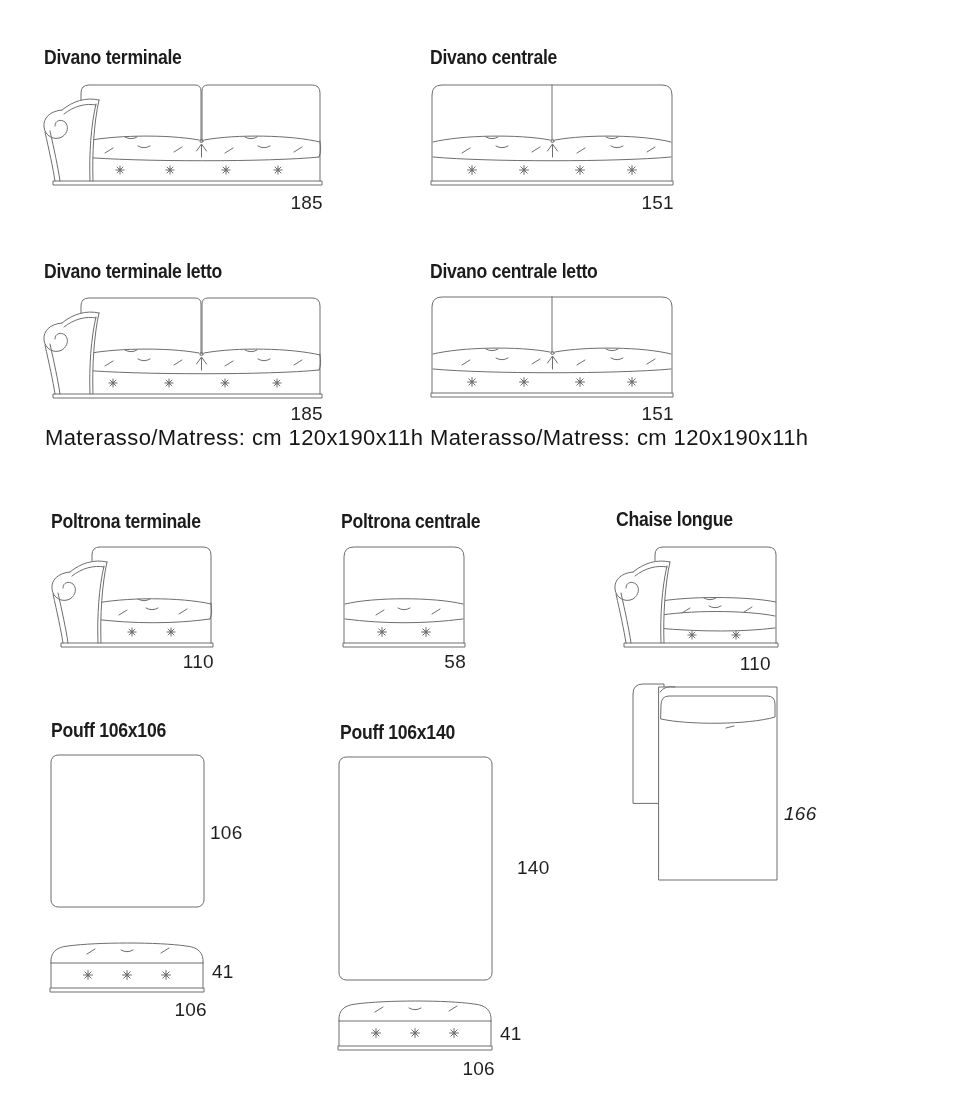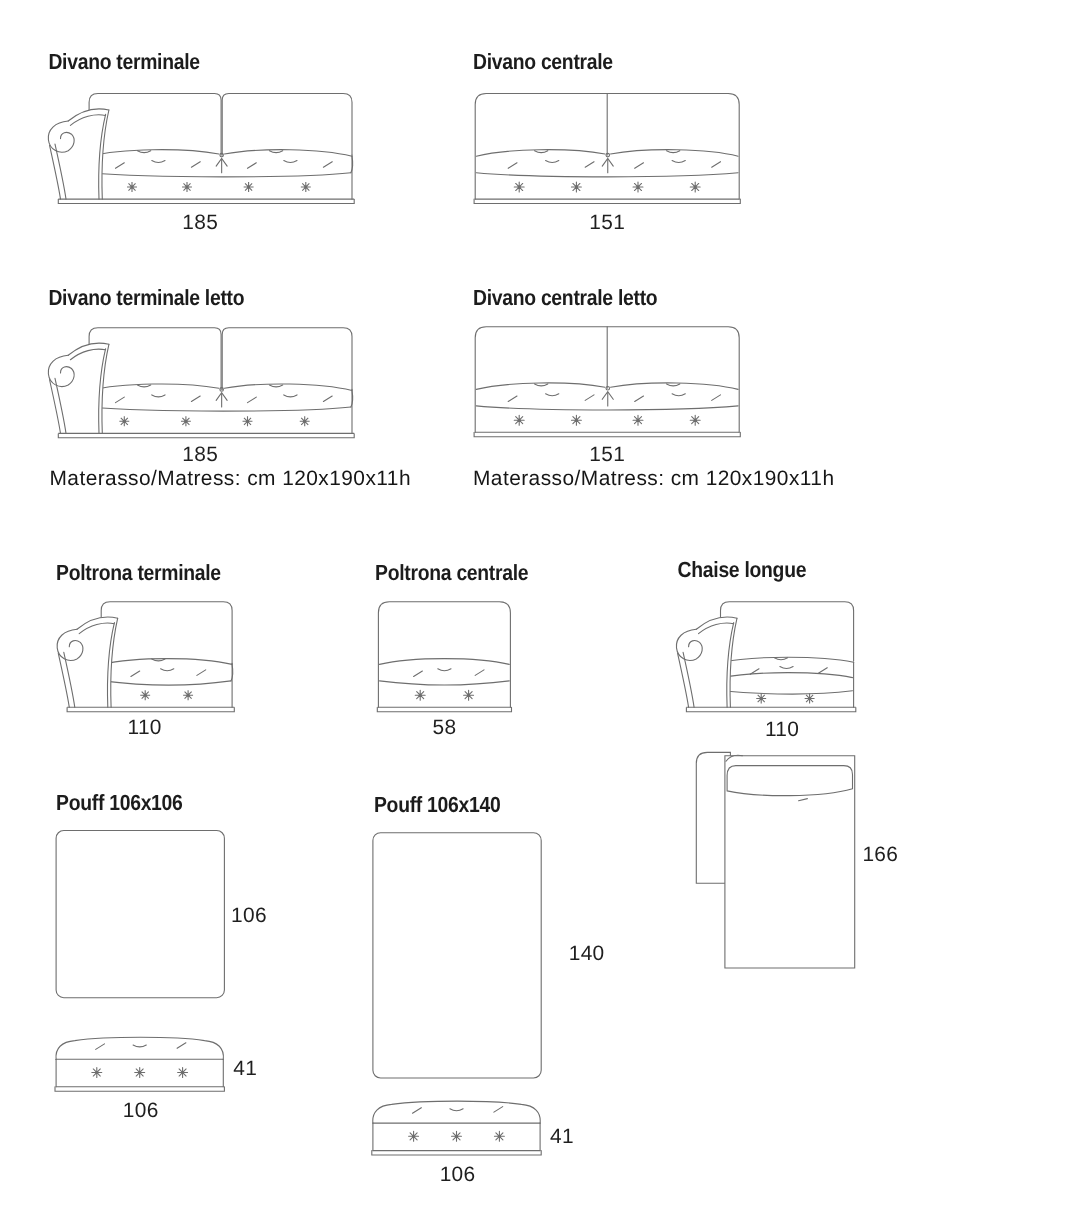--- a/index.html
+++ b/index.html
@@ -9,23 +9,23 @@
   }
   .fig{position:absolute;left:0;top:0;width:977px;height:932px;pointer-events:none;}
   .abs{position:absolute;}
   .title{
     font-size:20px;font-weight:bold;letter-spacing:-0.3px;white-space:nowrap;
     color:#1c1c1c;transform:scaleX(0.88);transform-origin:0 50%;line-height:1.1;
   }
   .dim{
     font-size:19px;color:#1f1f1f;white-space:nowrap;line-height:1.0;letter-spacing:0.3px;
   }
-  .dim.ctr{text-align:center;}
+  .dim.ctr{text-align:right;}
   .note{
-    font-size:19px;color:#161616;letter-spacing:0.4px;white-space:nowrap;line-height:1.1;
+    font-size:22px;color:#161616;letter-spacing:0.4px;white-space:nowrap;line-height:1.1;
   }
   svg{display:block;overflow:visible;}
 </style>
 </head>
 <body>
 
 <svg width="0" height="0" style="position:absolute" aria-hidden="true">
   <defs>
     <g id="tuft" stroke="#6e6e6e" stroke-width="1" fill="none">
       <path d="M-4.5 0H4.5 M0 -4.5V4.5 M-3.2 -3.2L3.2 3.2 M3.2 -3.2L-3.2 3.2"></path>
@@ -252,21 +252,21 @@
   <div class="abs dim ctr" style="left:651px;top:654px;width:120px;">110</div>
   <svg class="abs" style="left:630px;top:681px;" width="150" height="202" viewBox="0 0 150 202">
     <g stroke="#6e6e6e" stroke-width="1" fill="none" stroke-linecap="round">
       <path fill="#ffffff" d="M3 122 V13 Q3 3 13 3 H34 V122 Z"></path>
       <path fill="#ffffff" d="M29 6 H147 V199 H29 Z"></path>
       <path d="M30 11 Q35 4 45 6"></path>
       <path d="M31 24 Q31 15 39 15 H137 Q145 15 145 23 V36 C118 44 58 44 31 38 Z"></path>
       <path d="M96 47 L104 45"></path>
     </g>
   </svg>
-  <div class="abs dim" style="left:784px;top:768px;">166</div>
+  <div class="abs dim" style="left:784px;top:804px;font-style:italic;">166</div>
 </div>
 
 <div class="fig">
   <div class="abs title" style="left:51px;top:719px;">Pouff 106x106</div>
   <svg class="abs" style="left:50px;top:754px;" width="156" height="155" viewBox="0 0 156 155">
     <rect x="1" y="1" width="153" height="152" rx="7" stroke="#6e6e6e" stroke-width="1" fill="none"></rect>
   </svg>
   <div class="abs dim" style="left:210px;top:823px;">106</div>
   <svg class="abs" style="left:49px;top:938px;" width="158" height="60" viewBox="0 0 158 60">
     <g stroke="#6e6e6e" stroke-width="1" fill="none" stroke-linecap="round">

